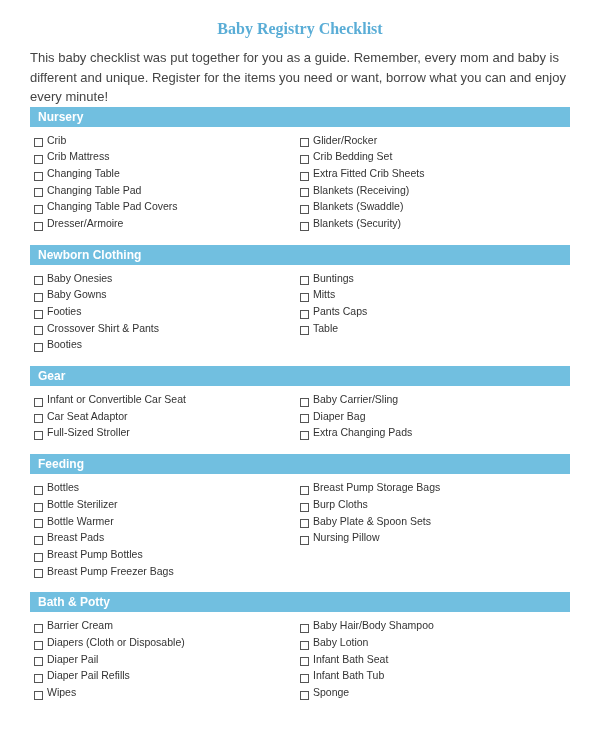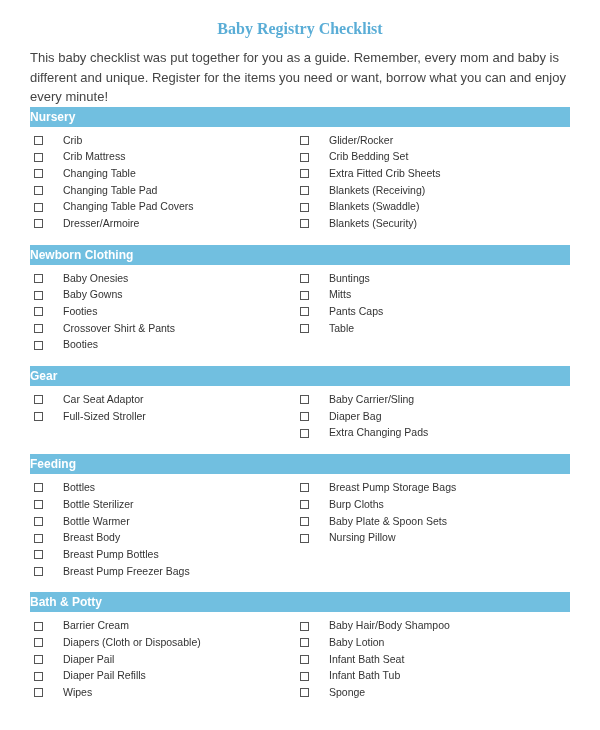--- a/index.html
+++ b/index.html
@@ -26,39 +26,39 @@
       line-height: 1.5;
     }
     .section {
       margin-bottom: 14px;
     }
     .section-header {
       background-color: #71bfe0;
       color: #fff;
       font-size: 12px;
       font-weight: bold;
-      padding: 3px 0;
+      padding: 3px 8px;
       margin-bottom: 6px;
     }
     .section-body {
       display: flex;
       flex-direction: row;
       gap: 0;
       padding: 0 4px;
     }
     .col {
       flex: 1;
       display: flex;
       flex-direction: column;
       gap: 2px;
     }
     .item {
       display: flex;
-      align-items: center;
-      gap: 20px;
+      align-items: flex-end;
+      gap: 4px;
       font-size: 10.5px;
       line-height: 1.4;
     }
     .checkbox {
       width: 9px;
       height: 9px;
       border: 1px solid #555;
       display: inline-block;
       flex-shrink: 0;
       margin-top: 1px;
@@ -172,20 +172,24 @@
           </div>
         </div>
       </div>
     </div>
     <div class="section">
       <div class="section-header">Gear</div>
       <div class="section-body">
         <div class="col">
           <div class="item">
             <span class="checkbox"></span>
+            <span>Infant or Convertible Car Seat</span>
+          </div>
+          <div class="item">
+            <span class="checkbox"></span>
             <span>Car Seat Adaptor</span>
           </div>
           <div class="item">
             <span class="checkbox"></span>
             <span>Full-Sized Stroller</span>
           </div>
         </div>
         <div class="col">
           <div class="item">
             <span class="checkbox"></span>
@@ -213,21 +217,21 @@
           <div class="item">
             <span class="checkbox"></span>
             <span>Bottle Sterilizer</span>
           </div>
           <div class="item">
             <span class="checkbox"></span>
             <span>Bottle Warmer</span>
           </div>
           <div class="item">
             <span class="checkbox"></span>
-            <span>Breast Body</span>
+            <span>Breast Pads</span>
           </div>
           <div class="item">
             <span class="checkbox"></span>
             <span>Breast Pump Bottles</span>
           </div>
           <div class="item">
             <span class="checkbox"></span>
             <span>Breast Pump Freezer Bags</span>
           </div>
         </div>

